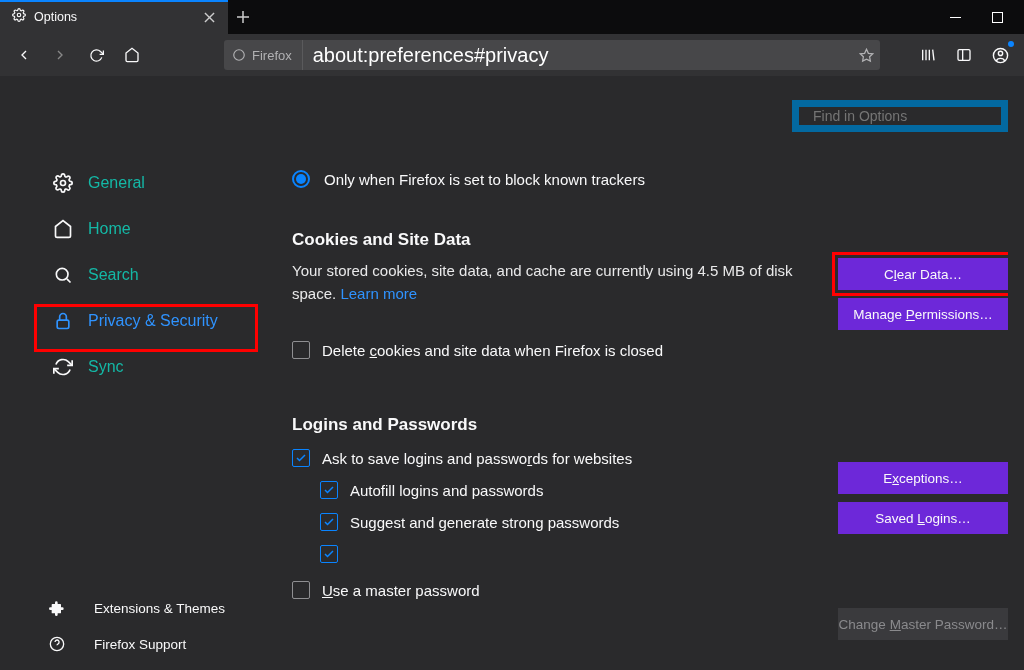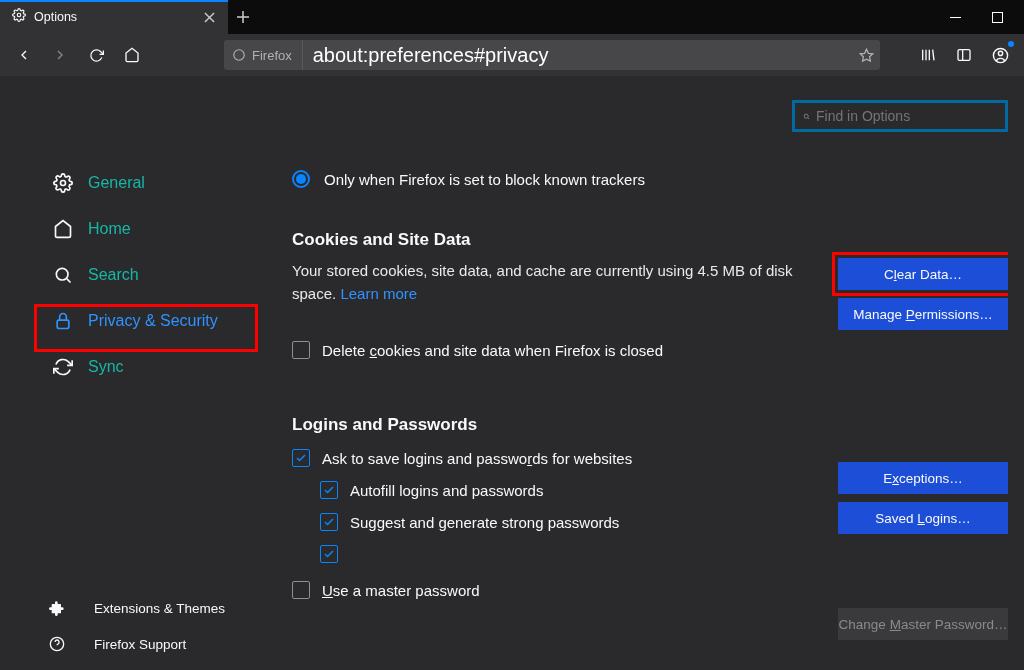--- a/index.html
+++ b/index.html
@@ -23,21 +23,21 @@
   .urlbar { flex:1; height:30px; background:#474749; border-radius:3px; display:flex; align-items:center; margin:0 8px; }
   .url-identity { display:flex; align-items:center; gap:6px; padding:0 10px 0 8px; border-right:1px solid #5a5a5c; height:100%; color:#b1b1b3; font-size:13px;}
   .url-text { flex:1; padding:0 10px; font-size:20px; color:#fff; }
   .url-star { width:28px; display:flex; align-items:center; justify-content:center; color:#b1b1b3; }
   .tool-group { display:flex; align-items:center; gap:4px; margin-left:20px;}
   .avatar-dot { position:absolute; top:2px; right:2px; width:6px; height:6px; background:#0a84ff; border-radius:50%; }
   .avatar-wrap { position:relative; }
 
   
   .content { position:absolute; top:76px; bottom:0; left:0; right:0; background:#2a2a2c; }
-  .search-find { position:absolute; top:24px; right:16px; width:216px; height:32px; background:#2a2a2c; border:3px solid #0369a1; display:flex; align-items:center; padding:0 8px; gap:6px; }
+  .search-find { position:absolute; top:24px; right:16px; width:216px; height:32px; background:#2a2a2c; border:7px solid #0369a1; display:flex; align-items:center; padding:0 8px; gap:6px; }
   .search-find input { flex:1; background:transparent; border:none; outline:none; color:#b1b1b3; font-size:14px; }
 
   .sidebar { position:absolute; top:84px; left:40px; width:216px; }
   .side-item { display:flex; align-items:center; gap:14px; height:46px; padding-left:12px; font-size:16px; color:#14b8a6; cursor:pointer; border-radius:3px; }
   .side-item.active { color:#2f93ff; }
   .side-icon { width:22px; display:flex; align-items:center; justify-content:center; }
   .sidebar .highlight-box { position:absolute; top:144px; left:-6px; width:224px; height:48px; border:3px solid #ff0000; pointer-events:none; }
 
   .footer-links { position:absolute; bottom:8px; left:48px; }
   .footer-links .flink { display:flex; align-items:center; gap:28px; height:36px; font-size:13.5px; color:#f9f9fa; cursor:pointer; }
@@ -55,21 +55,21 @@
   .link { color:#2f93ff; cursor:pointer; }
 
   .check-row { display:flex; align-items:center; gap:12px; margin-top:18px; }
   .check-row.sub { margin-left:28px; margin-top:14px; }
   .checkbox { width:18px; height:18px; border:1px solid #8f8f92; border-radius:2px; display:flex; align-items:center; justify-content:center; }
   .checkbox.checked { border-color:#0a84ff; background:#0a84ff00; }
   .checkbox.checked svg { display:block; }
   .checkbox svg { display:none; }
 
   .btn-col { position:absolute; right:0; display:flex; flex-direction:column; gap:8px; }
-  .btn { width:170px; height:32px; background:#1d4ed8; color:#f9f9fa; font-size:13.5px; border:none; display:flex; align-items:center; justify-content:center; cursor:pointer; }
+  .btn { width:170px; height:32px; background:#6d28d9; color:#f9f9fa; font-size:13.5px; border:none; display:flex; align-items:center; justify-content:center; cursor:pointer; }
   .btn.disabled { color:#8a8a8d; background:#3a3a3d; cursor:default;margin-left:35px; }
   .red-box-btn { position:absolute; border:3px solid #ff0000; pointer-events:none; }
 
   .u { text-decoration:underline; }
 </style>
 </head>
 <body>
 
 <div class="titlebar">
   <div class="tab">

